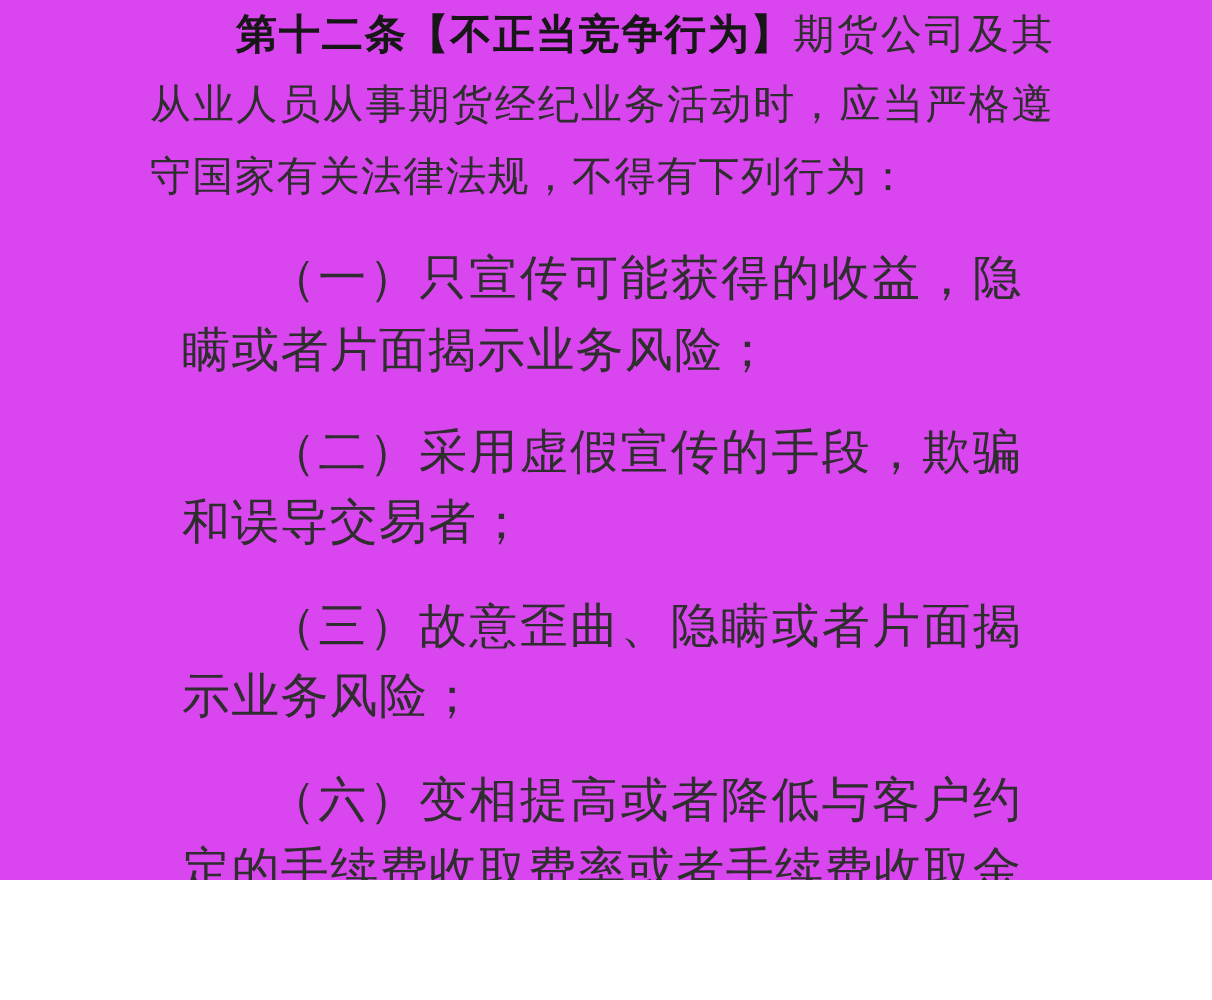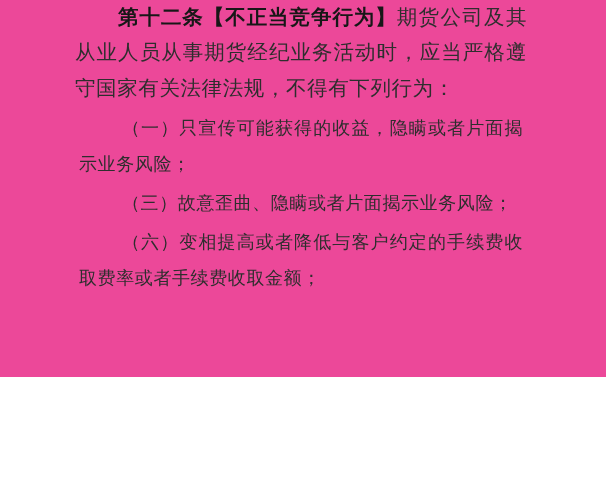--- a/index.html
+++ b/index.html
@@ -4,22 +4,22 @@
 <title>Document</title>
 <style>
   html, body {
     margin: 0;
     padding: 0;
     background: #ffffff;
   }
   #page {
     position: relative;
     width: 606px;
-    height: 377px;
-    background: #ec4899;
+    height: 440px;
+    background: #d946ef;
     overflow: hidden;
     font-family: "DejaVu Serif", "Liberation Serif", serif;
   }
   #doc-body {
     position: absolute;
     left: 75px;
     top: 0px;
     width: 452px;
   }
   .para {
@@ -38,37 +38,38 @@
   .para .lead {
     font-weight: bold;
     color: #171717;
     letter-spacing: 0.2px;
   }
   .para .rest {
     font-weight: normal;
   }
   .clause {
     font-family: "DejaVu Serif", "Liberation Serif", serif;
-    font-size: 18px;
+    font-size: 24px;
     line-height: 35.4px;
     color: #2e2e2e;
     text-align: justify;
     text-justify: inter-character;
     text-indent: 43px;
-    margin: 4px;
+    margin: 16px;
     letter-spacing: 0.6px;
     word-break: break-all;
   }
 </style>
 </head>
 <body>
 
 <div id="page">
   <div id="doc-body">
 
     <p class="para"><span class="lead">第十二条【不正当竞争行为】</span><span class="rest">期货公司及其从业人员从事期货经纪业务活动时，应当严格遵守国家有关法律法规，不得有下列行为：</span></p>
 
     <p class="clause">（一）只宣传可能获得的收益，隐瞒或者片面揭示业务风险；</p>
+    <p class="clause">（二）采用虚假宣传的手段，欺骗和误导交易者；</p>
     <p class="clause">（三）故意歪曲、隐瞒或者片面揭示业务风险；</p>
     <p class="clause">（六）变相提高或者降低与客户约定的手续费收取费率或者手续费收取金额；</p>
 
   </div>
 </div>
 
 </body></html>

